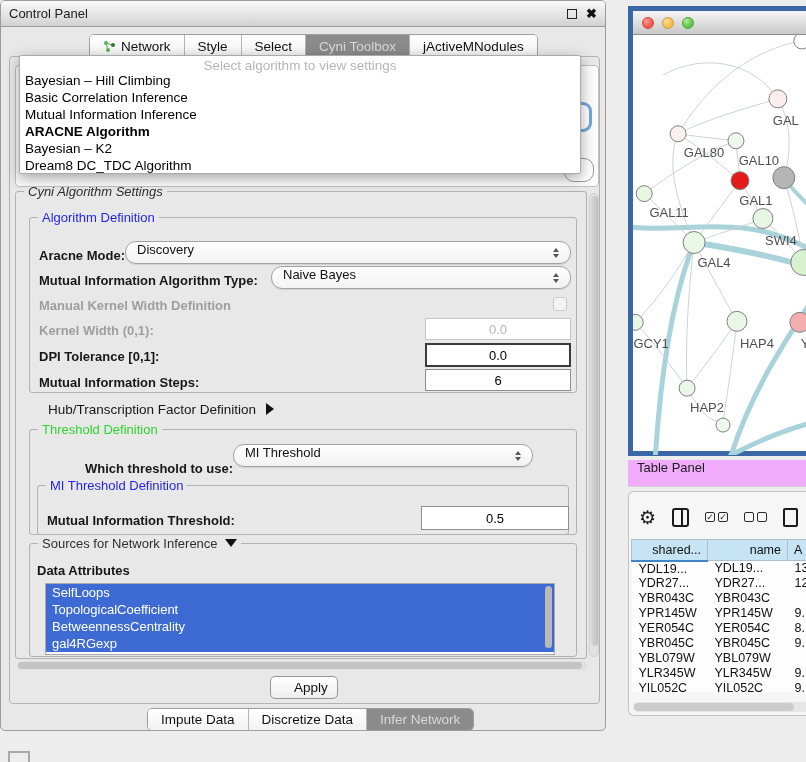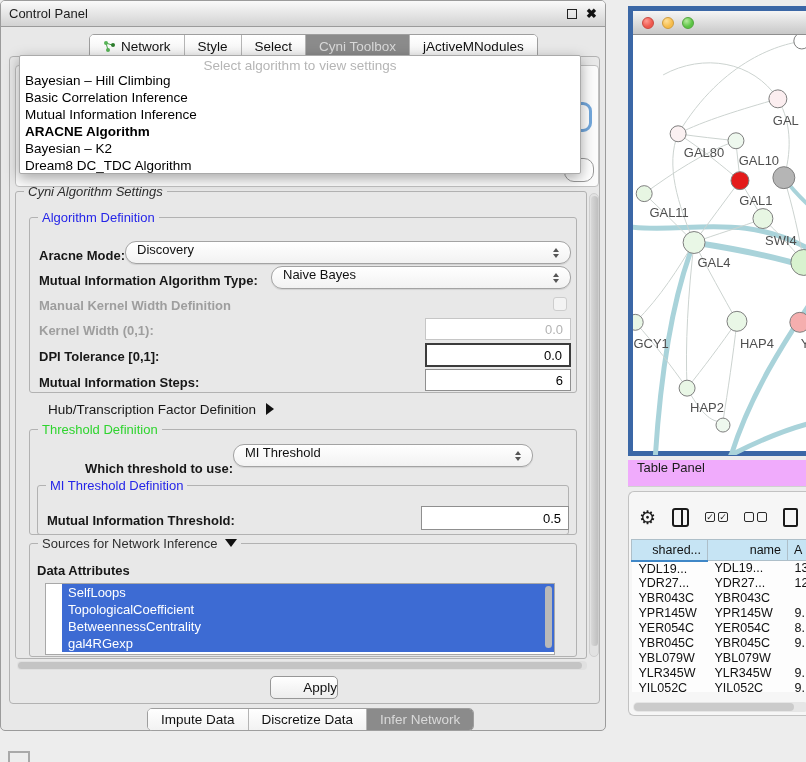--- a/index.html
+++ b/index.html
@@ -66,57 +66,57 @@
   
   .combo { position:absolute; height:23px; background:linear-gradient(#ffffff,#f2f2f2);
            border:1px solid #a3a3a3; border-radius:11px; font-size:13px; color:#111;
            display:flex; align-items:flex-start; padding:0 28px 0 11px;
            box-shadow:0 1px 1px rgba(0,0,0,0.10); }
   .stepper { position:absolute; right:11px; top:50%; transform:translateY(-50%);
              display:flex; flex-direction:column; gap:2px; }
   .tri-up    { width:0; height:0; border-left:3.5px solid transparent; border-right:3.5px solid transparent; border-bottom:4.5px solid #555; }
   .tri-downs { width:0; height:0; border-left:3.5px solid transparent; border-right:3.5px solid transparent; border-top:4.5px solid #555; }
 
-  .num-input { position:absolute; height:22px; width:146px; text-align:right; padding:0 7px;
+  .num-input { position:absolute; height:22px; width:146px; text-align:center; padding:0 7px;
                font-size:13px; color:#000; border:1px solid #8f8f8f; background:#fff;
                font-family:"Liberation Sans", sans-serif; }
   .num-input.strong { border:2px solid #3c3c3c; height:24px; }
   .num-input.dis { border:1px solid #c6c6c6; color:#b3b3b3; }
 
   .checkbox-dis { position:absolute; width:14px; height:14px; border:1px solid #cdcdcd;
                   border-radius:3px; background:#f3f3f3; }
 
   .arrow-right { display:inline-block; width:0; height:0; border-top:6px solid transparent;
                  border-bottom:6px solid transparent; border-left:8px solid #111;
                  vertical-align:-1px; margin-left:6px; }
   .arrow-down  { display:inline-block; width:0; height:0; border-left:6px solid transparent;
                  border-right:6px solid transparent; border-top:8px solid #111;
                  vertical-align:1px; margin-left:4px; }
 
   
   #attr-list { position:absolute; left:44px; top:582px; width:510px; height:72px;
                background:#fff; border:1px solid #a8a8a8; overflow:hidden; }
-  .attr-item { height:17px; line-height:17px; font-size:13px; color:#fff; background:#3d6bd3; padding-left:6px;margin-left:16px; }
+  .attr-item { height:17px; line-height:17px; font-size:13px; color:#fff; background:#3d6bd3; padding-left:6px; }
   #attr-scroll { position:absolute; right:2px; top:2px; width:7px; height:62px;
                  background:#b9b9b9; border-radius:4px; }
 
   
   #v-scroll { position:absolute; left:588px; top:192px; width:10px; height:464px;
               background:#e2e2e2; border:1px solid #cfcfcf; border-radius:5px; }
   #v-thumb  { position:absolute; left:0.5px; top:2px; width:7px; height:450px;
               background:linear-gradient(90deg,#d8d8d8,#bfbfbf); border-radius:4px; }
   #h-scroll { position:absolute; left:16px; top:660px; width:570px; height:9px;
               background:#e0e0e0; border-radius:4px; }
   #h-thumb  { position:absolute; left:1px; top:1px; width:564px; height:7px;
               background:#c4c4c4; border-radius:4px; }
 
   
   #apply-btn { position:absolute; left:269px; top:675px; width:68px; height:23px;
                background:linear-gradient(#ffffff,#ededed); border:1px solid #979797;
-               border-radius:5px; font-size:13.5px; color:#111; text-align:right; line-height:21px;padding-left:23px; }
+               border-radius:5px; font-size:13.5px; color:#111; text-align:left; line-height:21px;padding-left:23px; }
   #bottom-tabs { position:absolute; left:146px; top:707px; display:flex; height:23px;
                  border:1px solid #9e9e9e; border-radius:5px; overflow:hidden; background:#fff; z-index:2;}
 
   
   #mini-icon { position:absolute; left:8px; top:751px; width:22px; height:16px;
                border:2px solid #a9a9a9; background:#ededed; }
 
   
   #net-window { position:absolute; left:628px; top:6px; width:184px; height:450px;
                 border:5px solid #3b67a6; border-right:none; background:#fff; }

